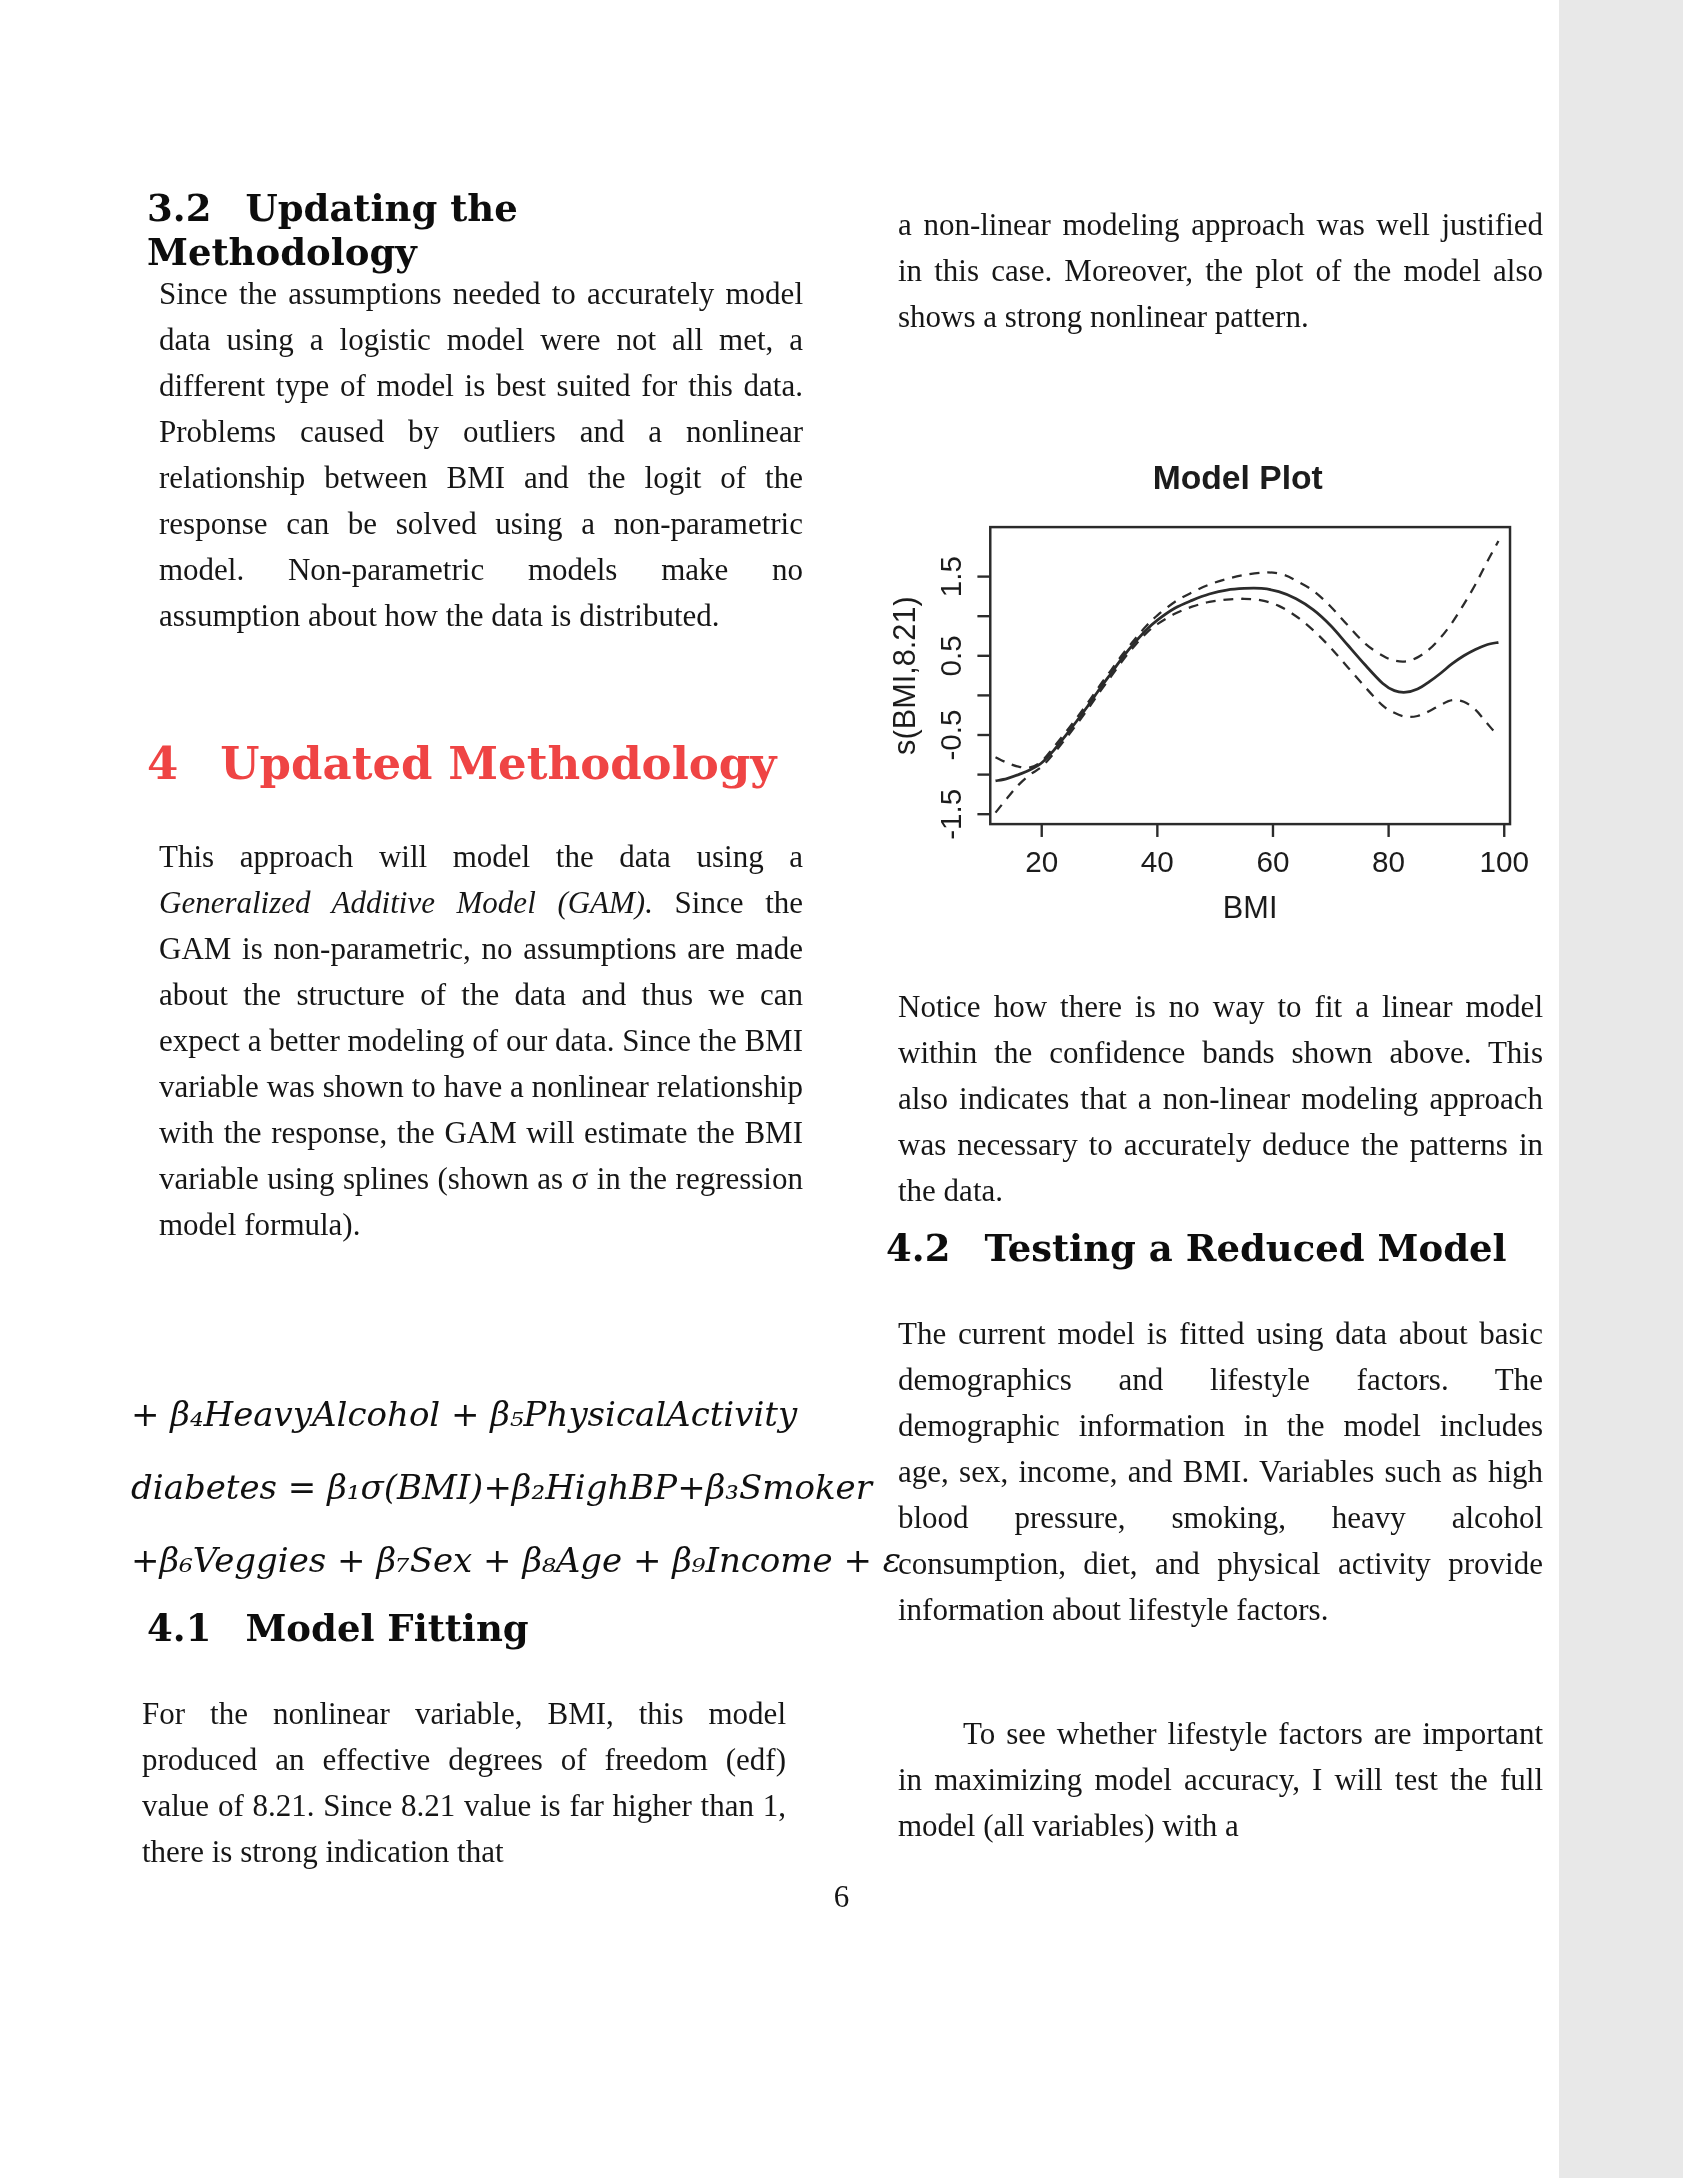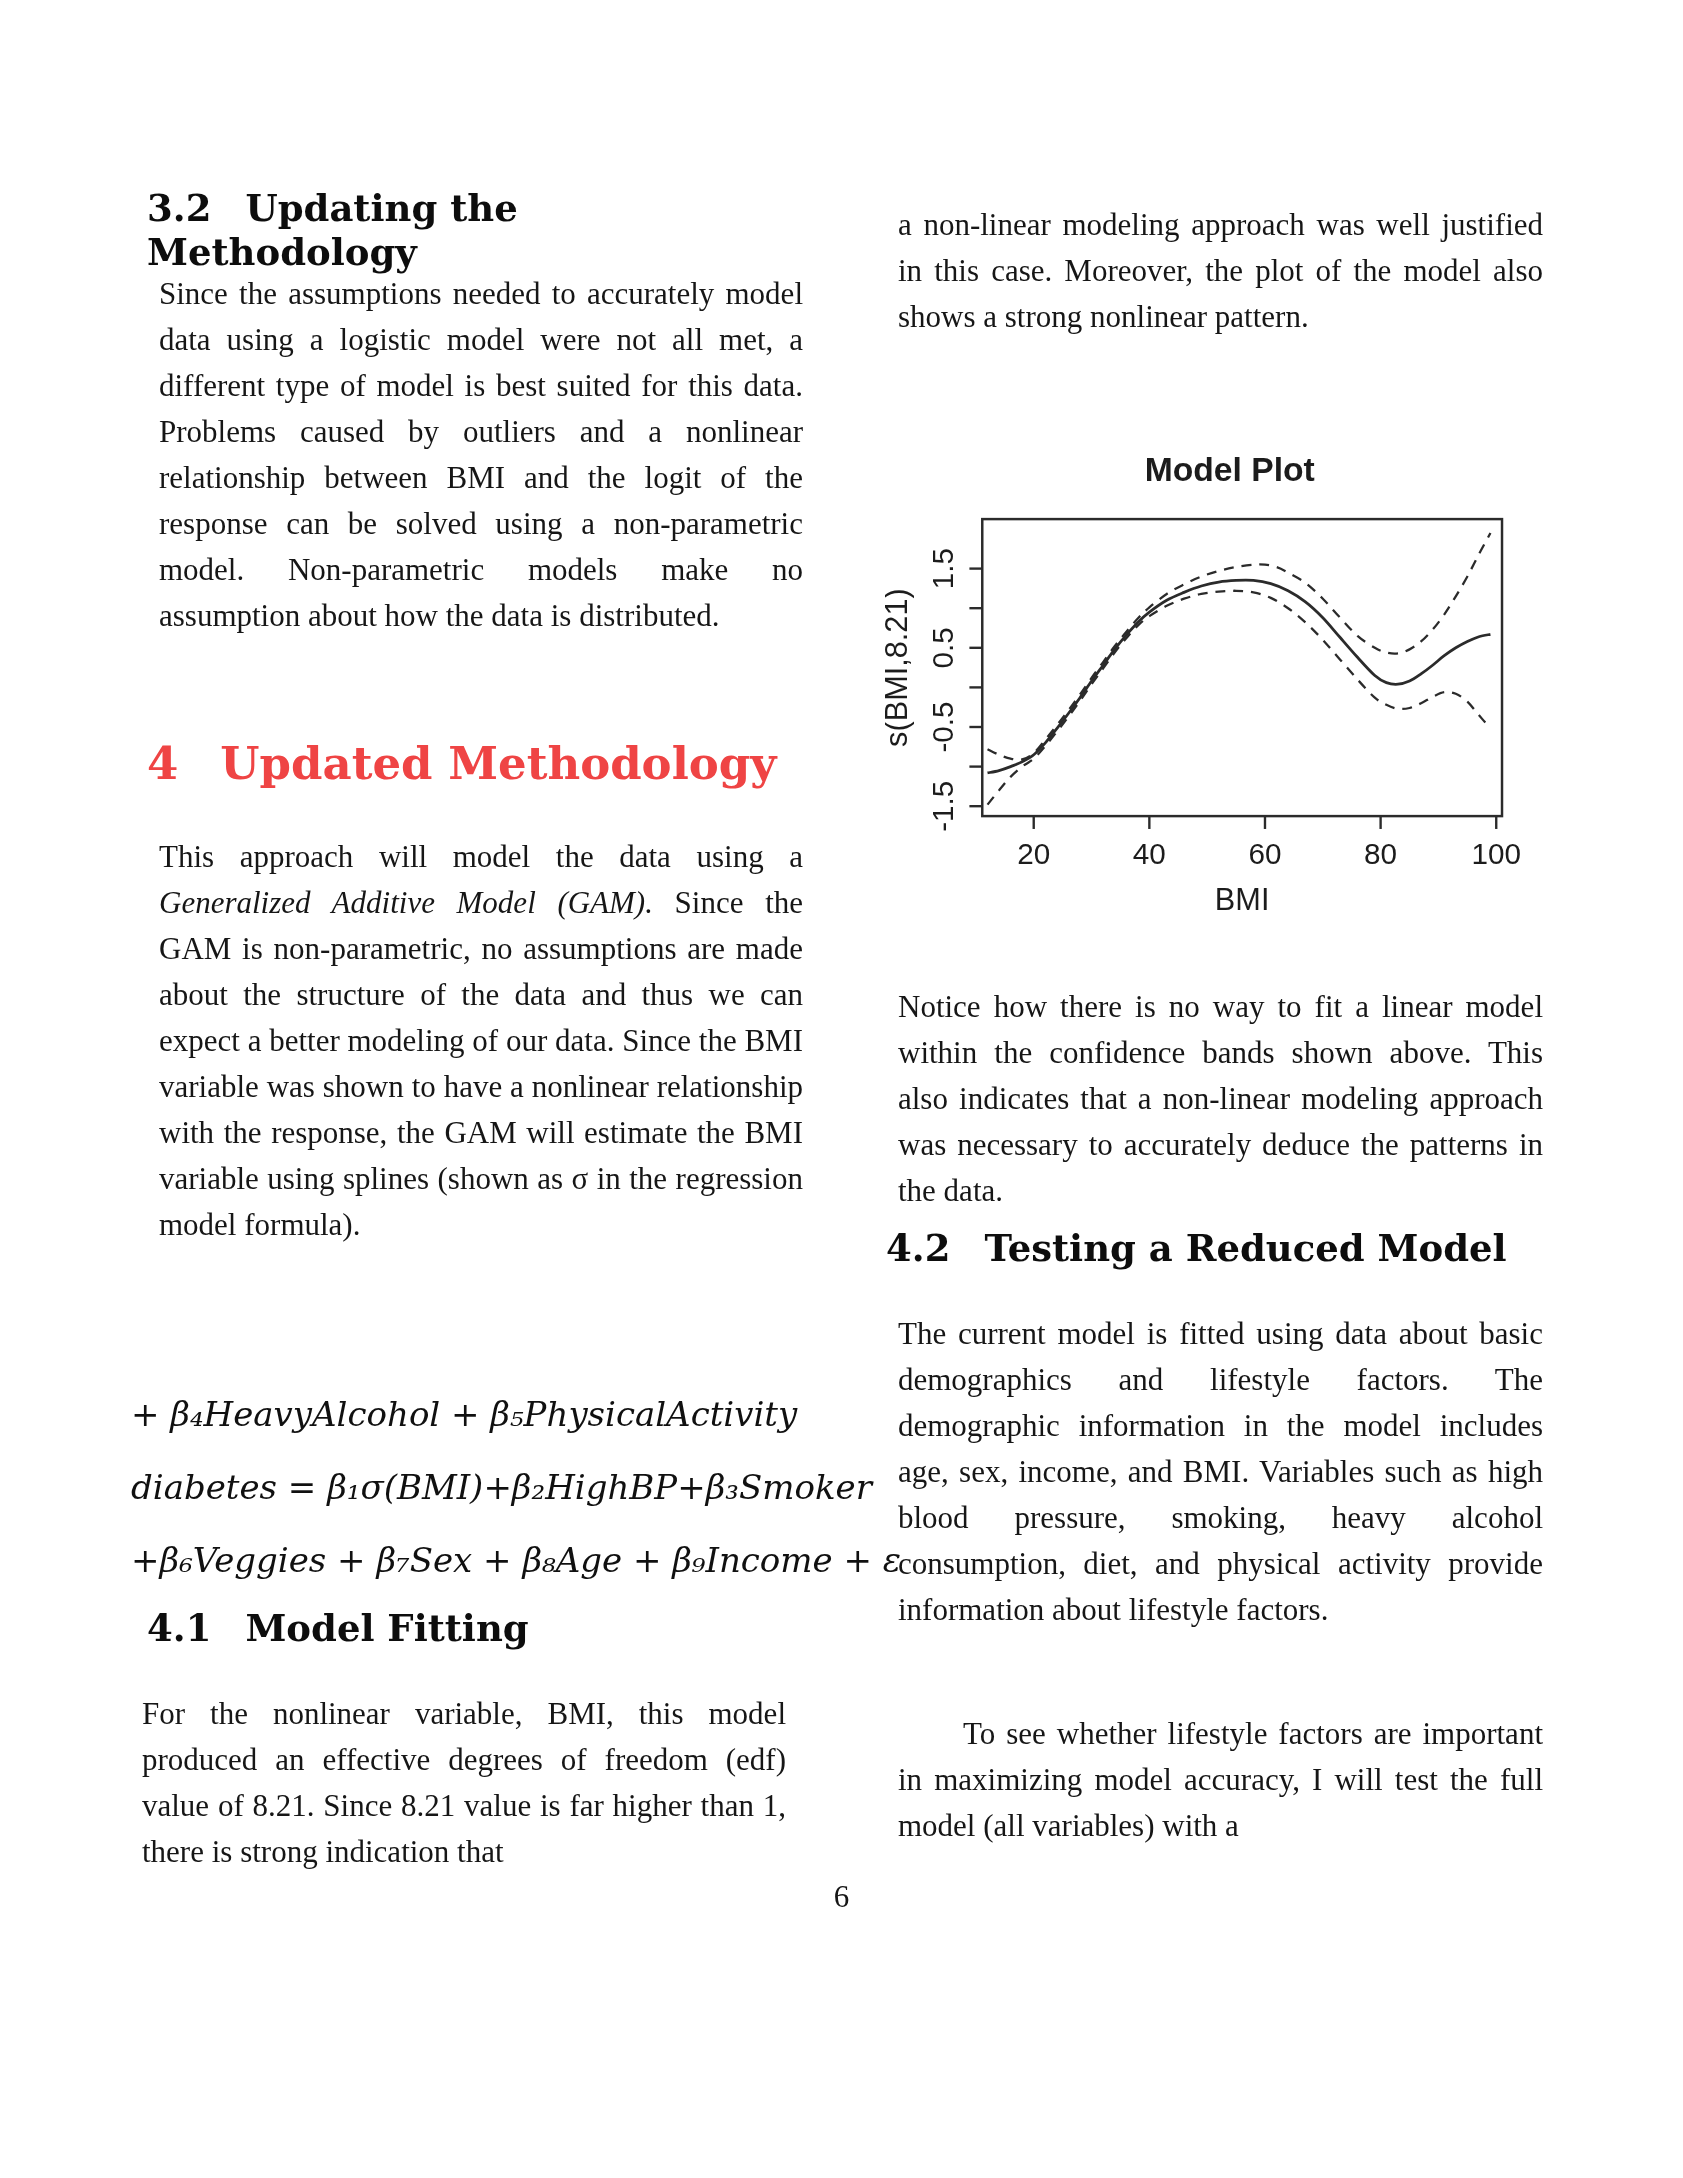--- a/index.html
+++ b/index.html
@@ -1,35 +1,35 @@
 <!DOCTYPE html>
 <html><head>
 <meta charset="utf-8">
 <style>
   html,body{margin:0;padding:0;background:#e8e8e8;}
   .page{
-    position:relative;width:1683px;height:2178px;background:#ffffff;
+    position:relative;width:1559px;height:2178px;background:#ffffff;
     font-family:"Liberation Serif", serif;color:#141414;overflow:hidden;
   }
   .abs{position:absolute;}
   .body-text{
     font-size:31px;line-height:46px;text-align:justify;text-justify:inter-word;
     margin:12px;color:#161616;
   }
   .h-minor{font-size:37px;font-weight:bold;margin:0;color:#0d0d0d;font-family:"DejaVu Serif", serif;}
   .h-major{font-size:45px;font-weight:bold;margin:0;color:#ef4444;font-family:"DejaVu Serif", serif;}
   .h-num-minor{display:inline-block;margin-right:34px;}
   .h-num-major{display:inline-block;margin-right:42px;}
   .bold-label{font-size:33px;font-weight:bold;margin:0;font-family:"DejaVu Serif", serif;color:#0d0d0d;}
   .formula{font-family:"DejaVu Serif", serif;font-style:italic;font-size:34px;color:#101010;}
   .formula .f-line{height:73px;line-height:73px;text-align:center;white-space:nowrap;}
   .italic{font-style:italic;}
   .indent-first{text-indent:65px;}
   .page-number{font-size:31px;color:#161616;}
-  figure{margin:4px;}
+  figure{margin:12px;}
 </style>
 </head>
 <body>
 
 <div class="page">
 
   <h2 class="abs h-minor" style="left:147px;top:186px;width:653px;"><span class="h-num-minor">3.2</span><span>Updating the Methodology</span></h2>
 
   <p class="abs body-text" style="left:147px;top:259px;width:644px;">Since the assumptions needed to accurately model data using a logistic model were not all met, a different type of model is best suited for this data. Problems caused by outliers and a nonlinear relationship between BMI and the logit of the response can be solved using a non-parametric model. Non-parametric models make no assumption about how the data is distributed.</p>
 

